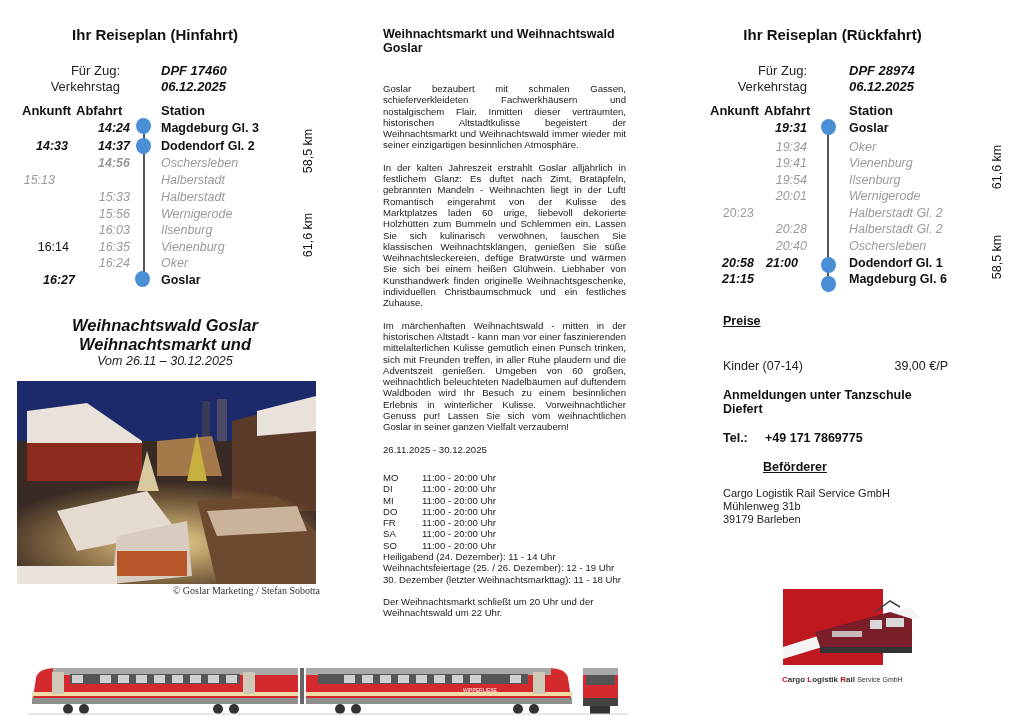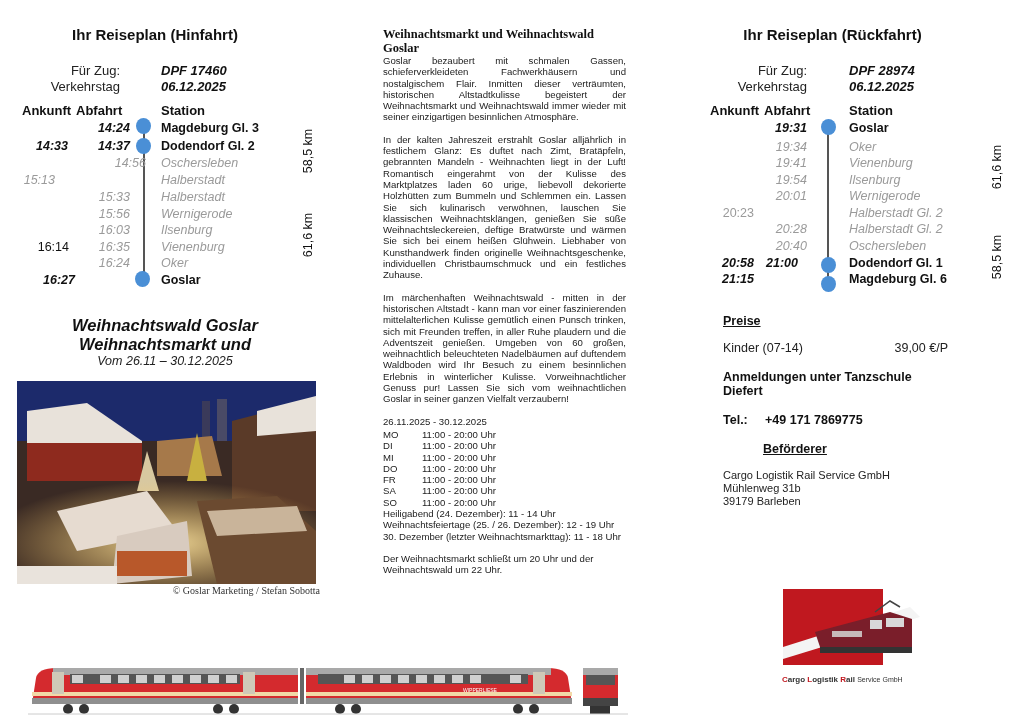--- a/index.html
+++ b/index.html
@@ -67,21 +67,21 @@
   <div class="row main" style="left:40px; top:120px;">
     <span class="t-dep" style="left:40px;">14:24</span>
     <span class="station" style="left:121px;">Magdeburg Gl. 3</span>
   </div>
   <div class="row main" style="left:40px; top:138px;">
     <span class="t-arr" style="left:-22px;">14:33</span>
     <span class="t-dep" style="left:40px;">14:37</span>
     <span class="station" style="left:121px;">Dodendorf Gl. 2</span>
   </div>
   <div class="row minor" style="left:40px; top:155px;">
-    <span class="t-dep" style="left:56px;">14:56</span>
+    <span class="t-dep" style="left:40px;font-weight:bold;">14:56</span>
     <span class="station" style="left:121px;">Oschersleben</span>
   </div>
   <div class="row minor" style="left:40px; top:172px;">
     <span class="t-arr" style="left:-35px;">15:13</span>
     <span class="station" style="left:121px;">Halberstadt</span>
   </div>
   <div class="row minor" style="left:40px; top:189px;">
     <span class="t-dep" style="left:40px;">15:33</span>
     <span class="station" style="left:121px;">Halberstadt</span>
   </div>
@@ -141,25 +141,25 @@
     <polygon points="100,155 170,140 175,195 95,203" fill="#d8cbbf"></polygon>
     <rect x="100" y="170" width="70" height="25" fill="#b8582a"></rect>
     <polygon points="180,120 260,115 299,150 299,203 200,203" fill="#6b4a30"></polygon>
     <polygon points="190,130 280,125 290,150 200,155" fill="#c9b49a"></polygon>
     <rect x="0" y="185" width="100" height="18" fill="#e9e3dc"></rect>
   </svg>
 </div>
 <div class="abs caption" style="left:140px; top:585px; width:180px; text-align:right;">© Goslar Marketing / Stefan Sobotta</div>
 
 <div class="abs" style="left:383px; top:27px; width:243px;">
-  <div class="mid-title" style="margin-bottom:0;font-family:Liberation Serif, serif;">Weihnachtsmarkt und Weihnachtswald Goslar</div>
+  <div class="mid-title" style="margin-bottom:28px;">Weihnachtsmarkt und Weihnachtswald Goslar</div>
   <p class="para" style="margin-bottom:11px;">Goslar bezaubert mit schmalen Gassen, schieferverkleideten Fachwerkhäusern und nostalgischem Flair. Inmitten dieser verträumten, historischen Altstadtkulisse begeistert der Weihnachtsmarkt und Weihnachtswald immer wieder mit seiner einzigartigen besinnlichen Atmosphäre.</p>
   <p class="para" style="margin-bottom:11px;">In der kalten Jahreszeit erstrahlt Goslar alljährlich in festlichem Glanz: Es duftet nach Zimt, Bratäpfeln, gebrannten Mandeln - Weihnachten liegt in der Luft! Romantisch eingerahmt von der Kulisse des Marktplatzes laden 60 urige, liebevoll dekorierte Holzhütten zum Bummeln und Schlemmen ein. Lassen Sie sich kulinarisch verwöhnen, lauschen Sie klassischen Weihnachtsklängen, genießen Sie süße Weihnachtsleckereien, deftige Bratwürste und wärmen Sie sich bei einem heißen Glühwein. Liebhaber von Kunsthandwerk finden originelle Weihnachtsgeschenke, individuellen Christbaumschmuck und ein festliches Zuhause.</p>
   <p class="para" style="margin-bottom:11px;">Im märchenhaften Weihnachtswald - mitten in der historischen Altstadt - kann man vor einer faszinierenden mittelalterlichen Kulisse gemütlich einen Punsch trinken, sich mit Freunden treffen, in aller Ruhe plaudern und die Adventszeit genießen. Umgeben von 60 großen, weihnachtlich beleuchteten Nadelbäumen auf duftendem Waldboden wird Ihr Besuch zu einem besinnlichen Erlebnis in winterlicher Kulisse. Vorweihnachtlicher Genuss pur! Lassen Sie sich vom weihnachtlichen Goslar in seiner ganzen Vielfalt verzaubern!</p>
-  <div class="line9" style="margin-bottom:2px;">26.11.2025 - 30.12.2025</div>
+  <div class="line9" style="margin-bottom:17px;">26.11.2025 - 30.12.2025</div>
   <div>
     <div class="hours-row">
         <span class="d">MO</span>
         <span>11:00 - 20:00 Uhr</span>
       </div>
     <div class="hours-row">
         <span class="d">DI</span>
         <span>11:00 - 20:00 Uhr</span>
       </div>
     <div class="hours-row">
@@ -249,21 +249,21 @@
   <div class="row main" style="left:727px; top:271px;">
     <span class="t-arr" style="left:-23px;">21:15</span>
     <span class="station" style="left:122px;">Magdeburg Gl. 6</span>
   </div>
 </div>
 
 <div class="km" style="left:972px; top:160px; width:50px; text-align:center;">61,6 km</div>
 <div class="km" style="left:972px; top:250px; width:50px; text-align:center;">58,5 km</div>
 
 <div class="abs" style="left:723px; top:314px; width:225px;">
-  <div class="sec-head" style="margin-bottom:13px;">Preise</div>
+  <div class="sec-head" style="margin-bottom:31px;">Preise</div>
   <div style="display:flex; justify-content:space-between; line-height:14px; margin-bottom:15px;">
     <span class="info">Kinder (07-14)</span>
     <span class="info">39,00 €/P</span>
   </div>
   <div class="bold13" style="margin-bottom:15px;">Anmeldungen unter Tanzschule Diefert</div>
   <div style="display:flex; margin-bottom:15px;">
     <span class="bold13" style="width:42px;">Tel.:</span>
     <span class="bold13">+49 171 7869775</span>
   </div>
   <div class="sec-head" style="margin-bottom:13px;padding-left:40px;">Beförderer</div>

